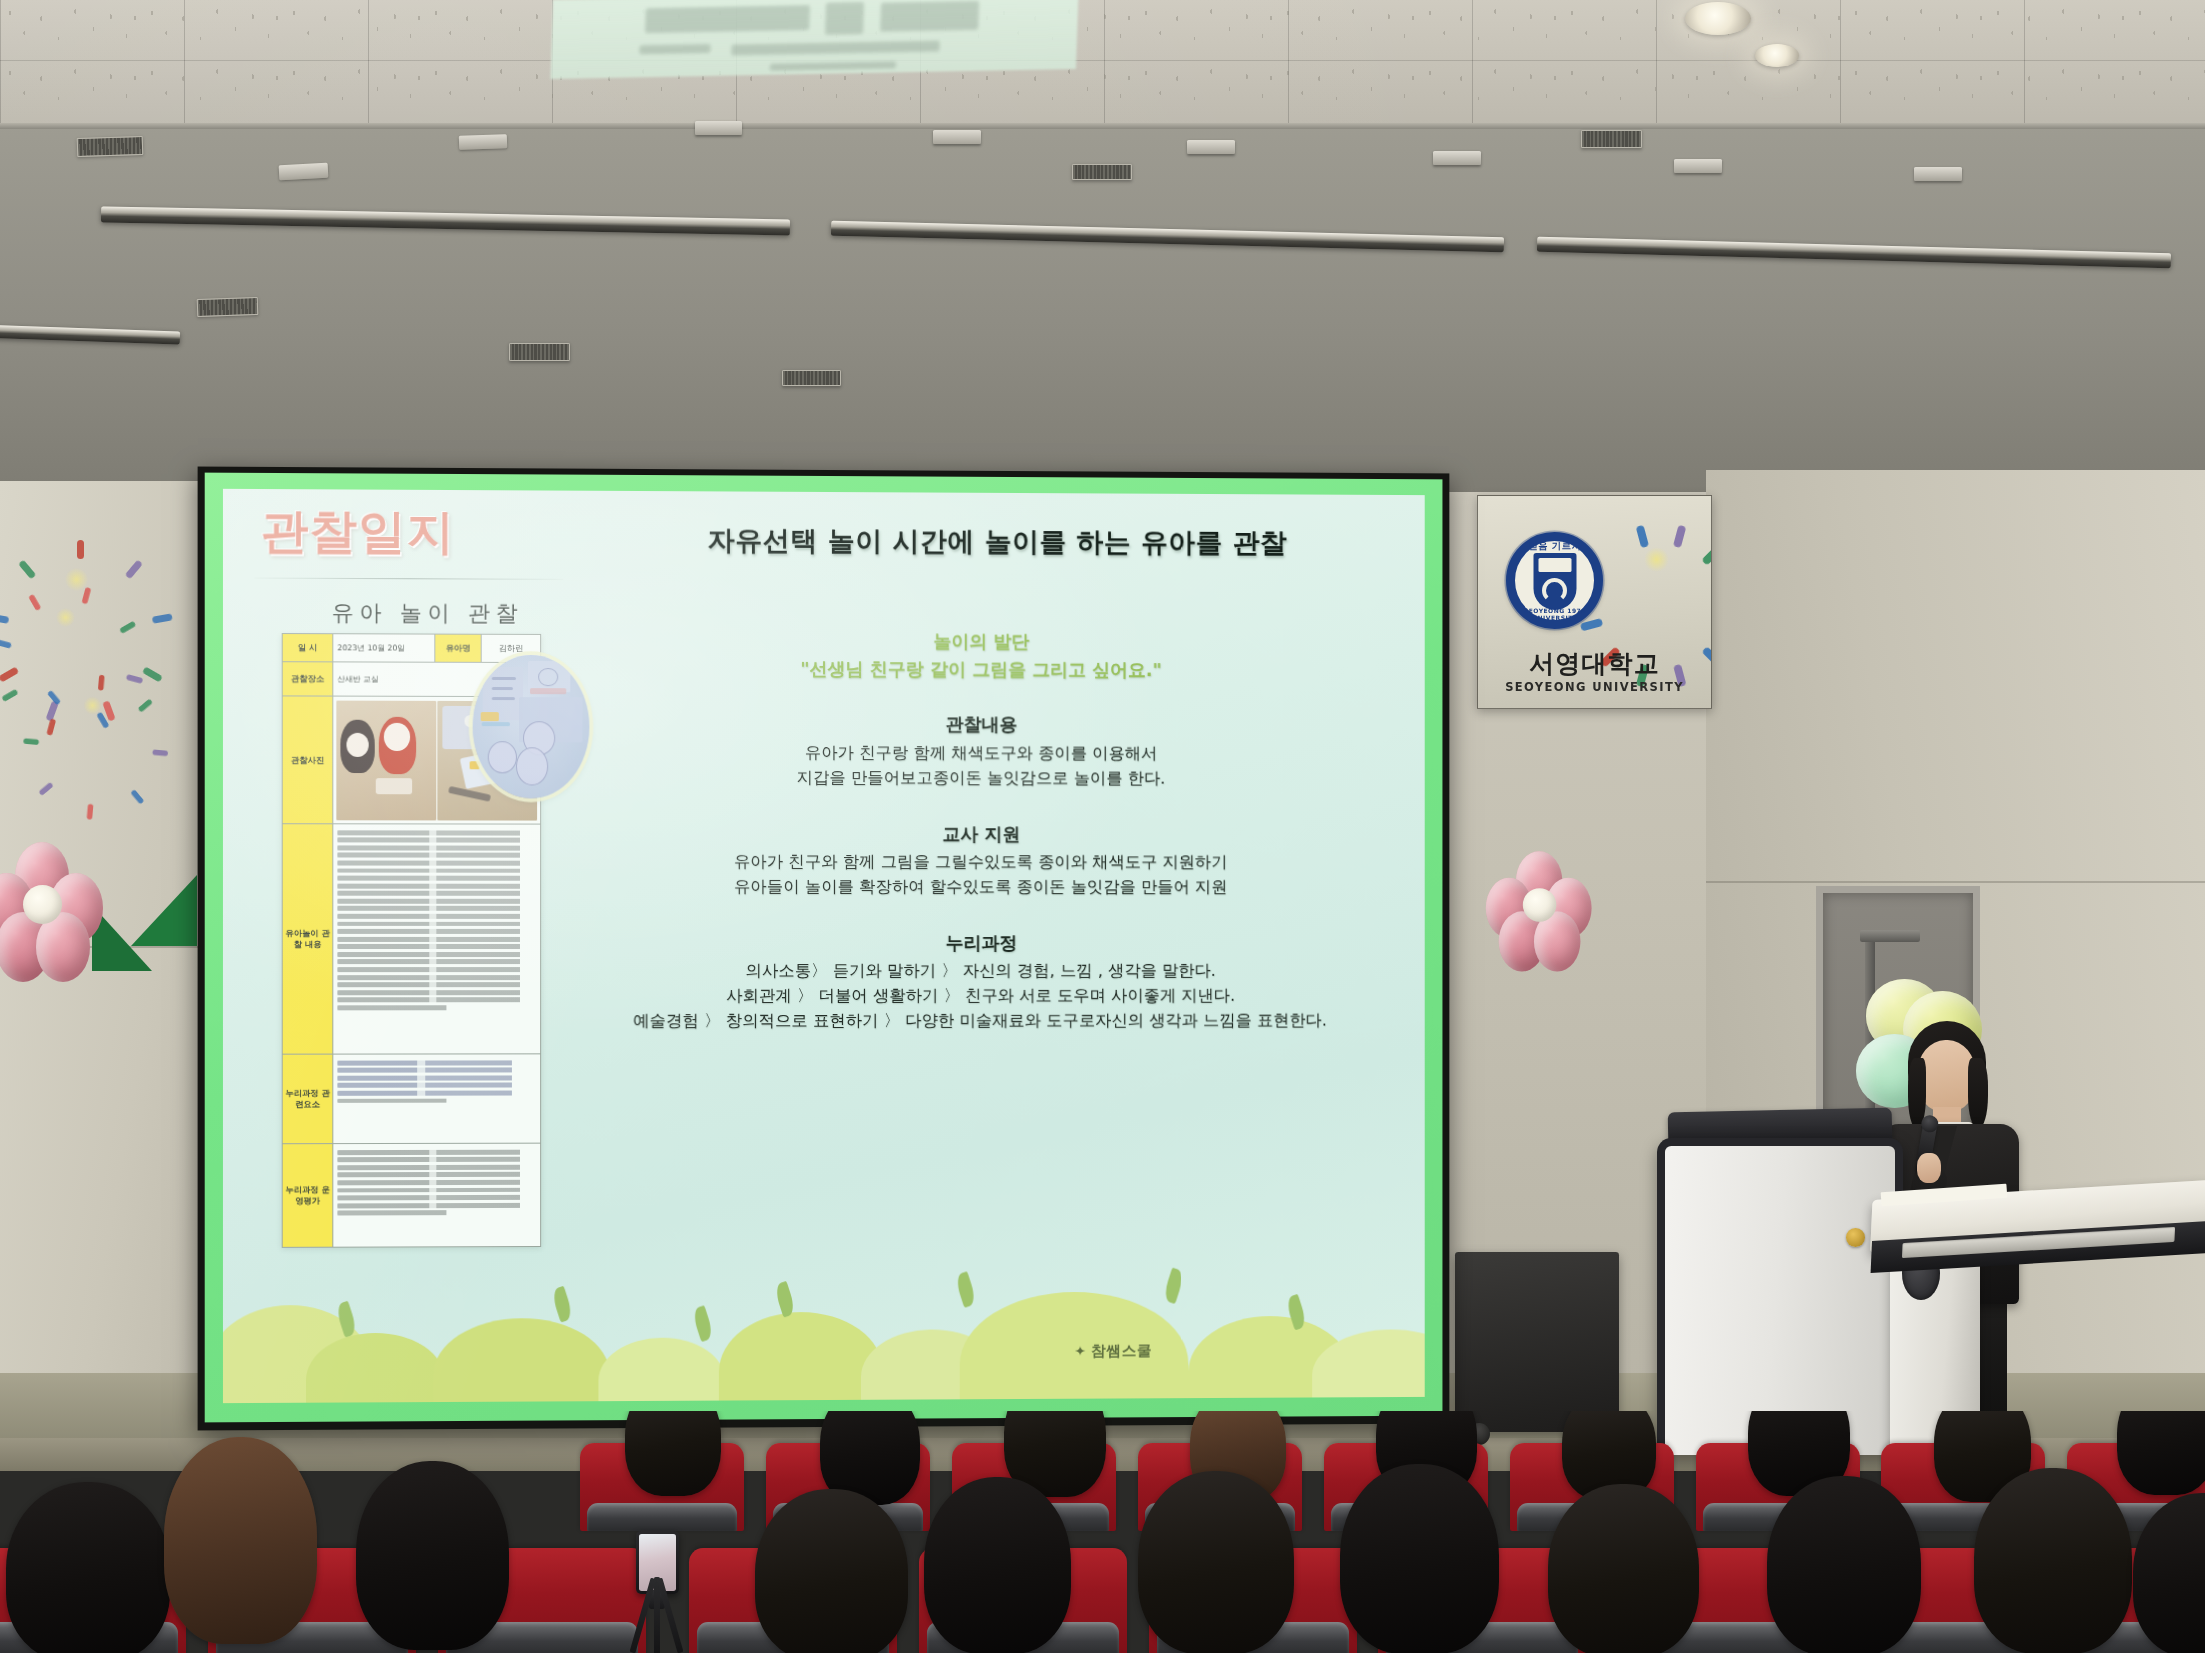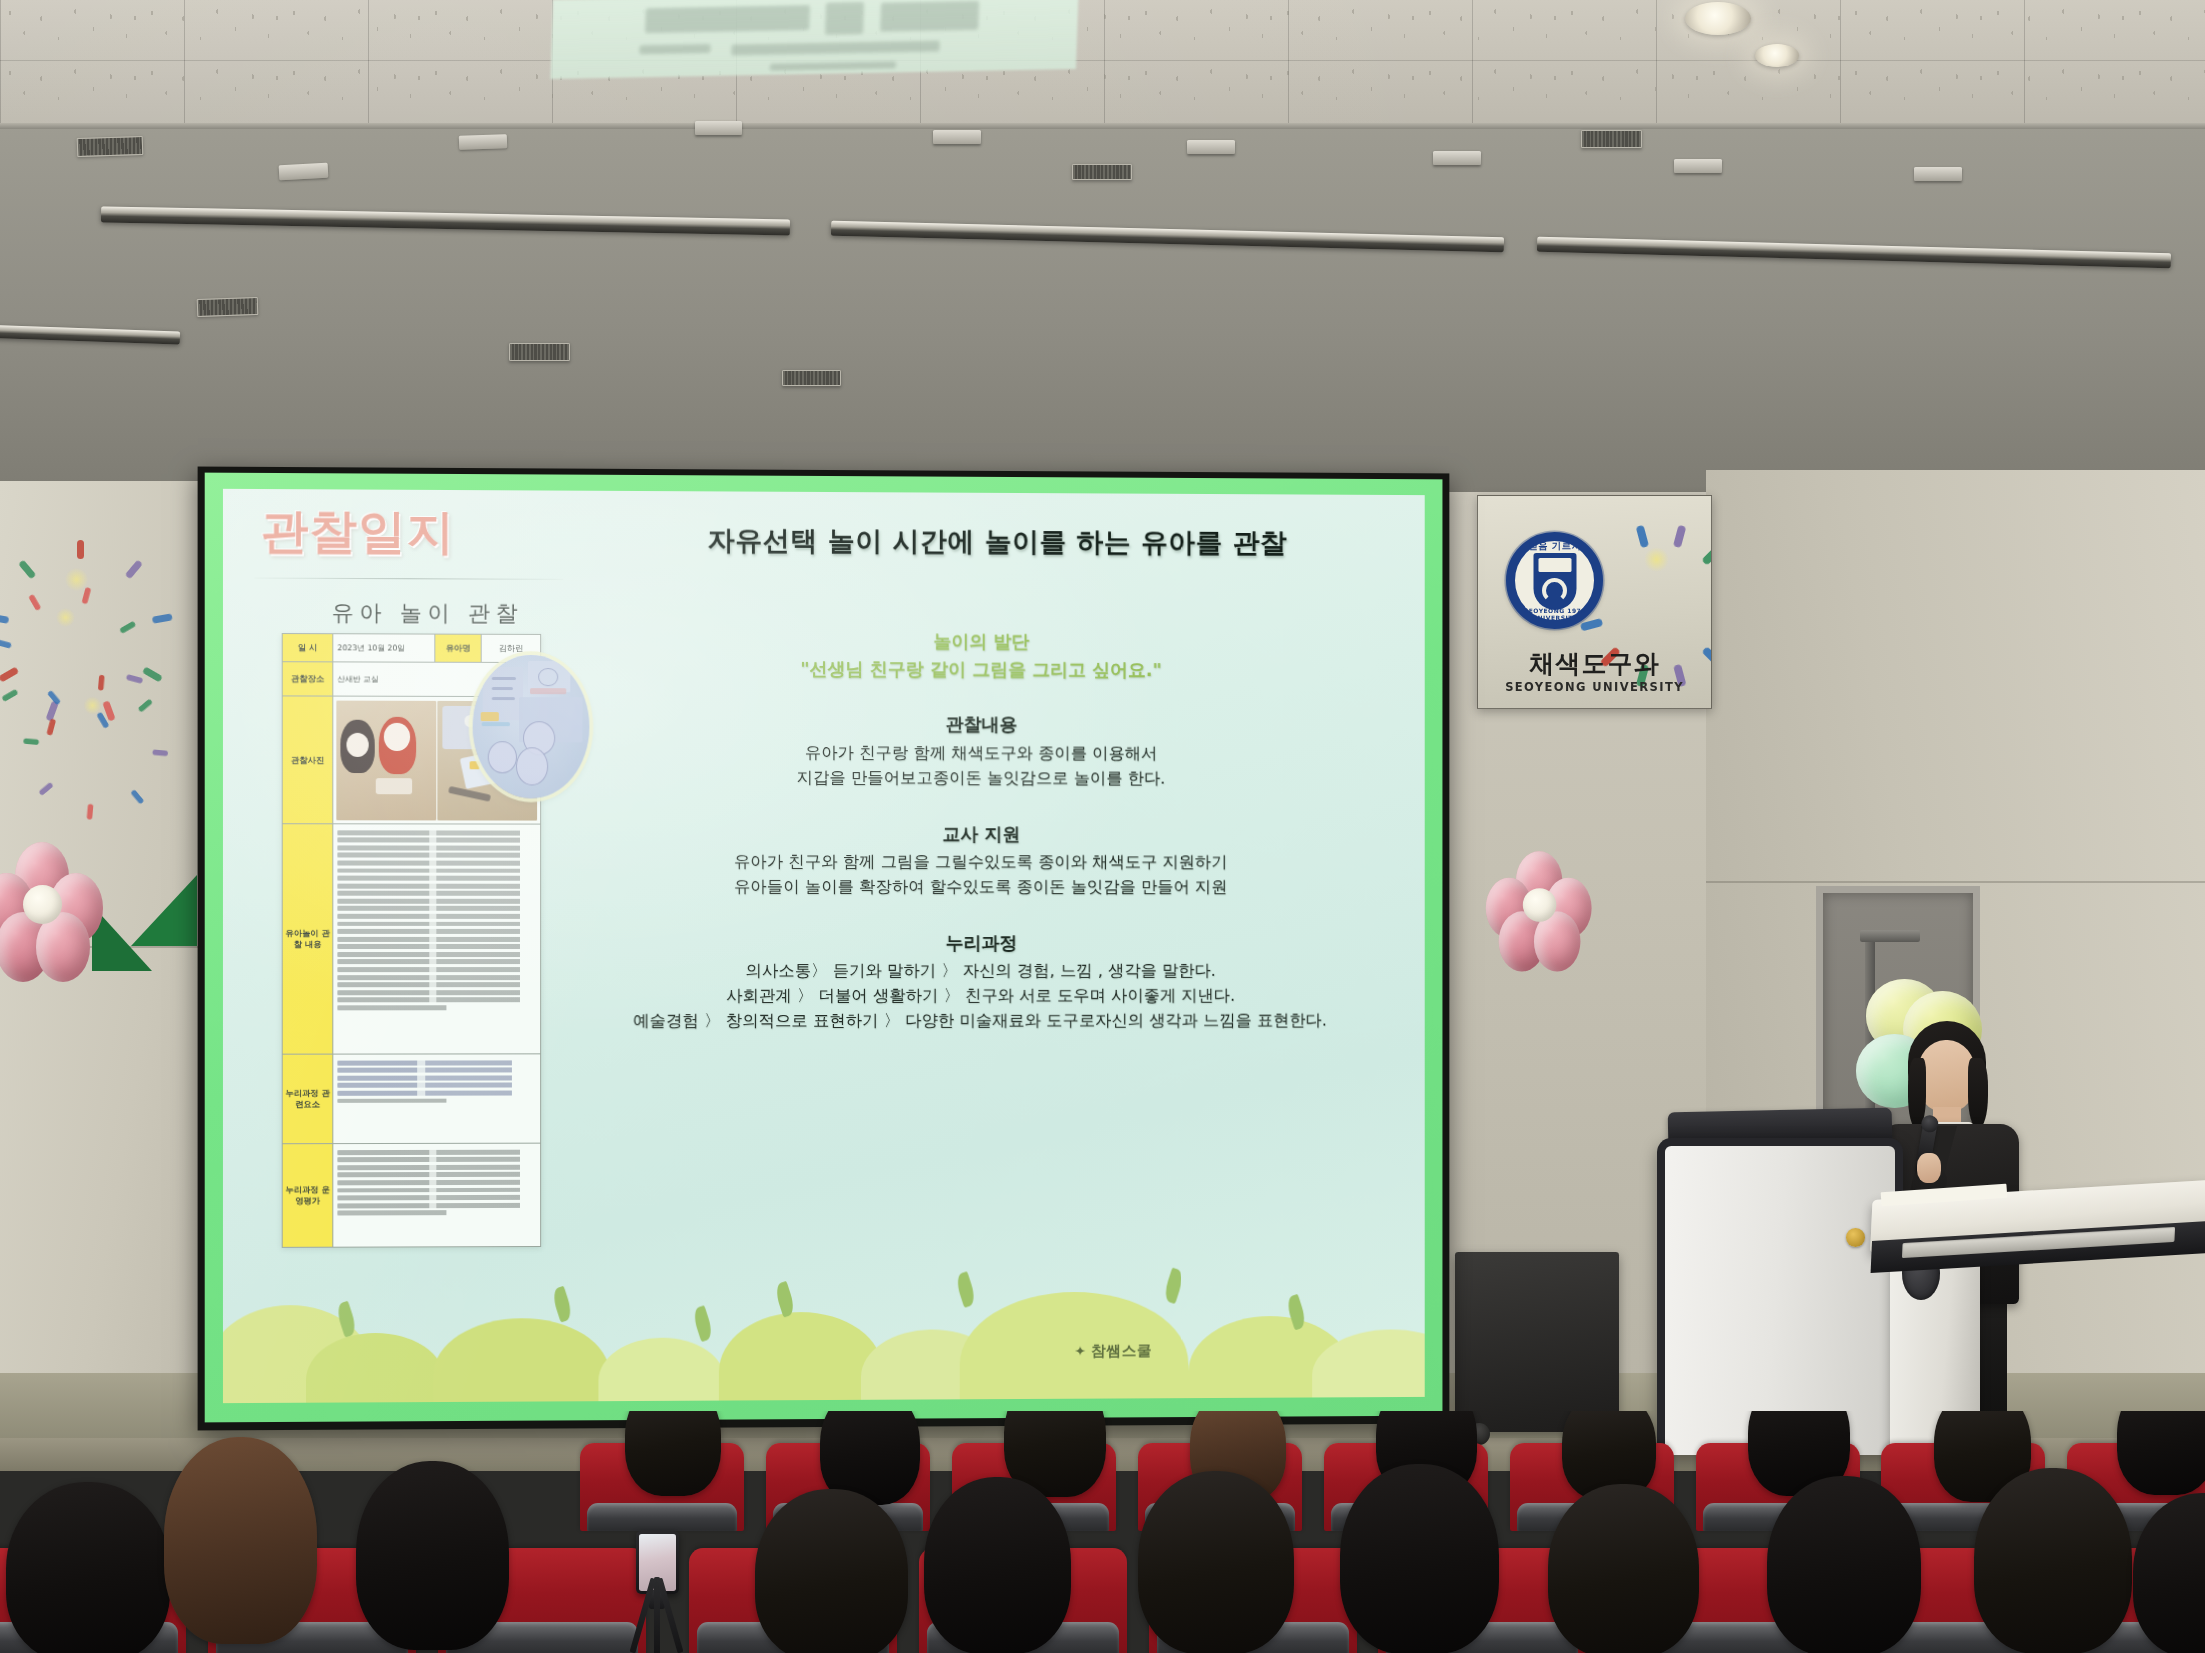--- a/index.html
+++ b/index.html
@@ -602,21 +602,21 @@
       <span style="background:#2f6fb5;transform:rotate(-15deg) translateY(-36px);"></span>
       <span style="background:#7d6ba8;transform:rotate(15deg)  translateY(-36px);"></span>
       <span style="background:#2e8b57;transform:rotate(45deg)  translateY(-36px);"></span>
 
       <span style="background:#2f6fb5;transform:rotate(135deg) translateY(-36px);"></span>
       <span style="background:#7d6ba8;transform:rotate(165deg) translateY(-36px);"></span>
       <span style="background:#2e8b57;transform:rotate(195deg) translateY(-36px);"></span>
       <span style="background:#c0392b;transform:rotate(225deg) translateY(-36px);"></span>
       <span style="background:#2f6fb5;transform:rotate(255deg) translateY(-36px);"></span>
     </div>
-    <div class="uni-name-ko">채색도구와</div>
+    <div class="uni-name-ko">서영대학교</div>
     <div class="uni-name-en">SEOYEONG UNIVERSITY</div>
   </div>
 
   <div class="doorway"></div>
   <div class="door-vbar"></div>
   <div class="door-handle"></div>
 
   <div class="balloon" style="left:1866px;top:979px;width:77px;height:74px;background:radial-gradient(circle at 36% 30%,#f2f5b6,#ccd87a);"></div>
   <div class="balloon" style="left:1903px;top:991px;width:79px;height:77px;background:radial-gradient(circle at 36% 30%,#eff3ab,#c7d470);"></div>
   <div class="balloon" style="left:1856px;top:1034px;width:77px;height:74px;background:radial-gradient(circle at 36% 30%,#c6eed2,#8fd3ab);"></div>

